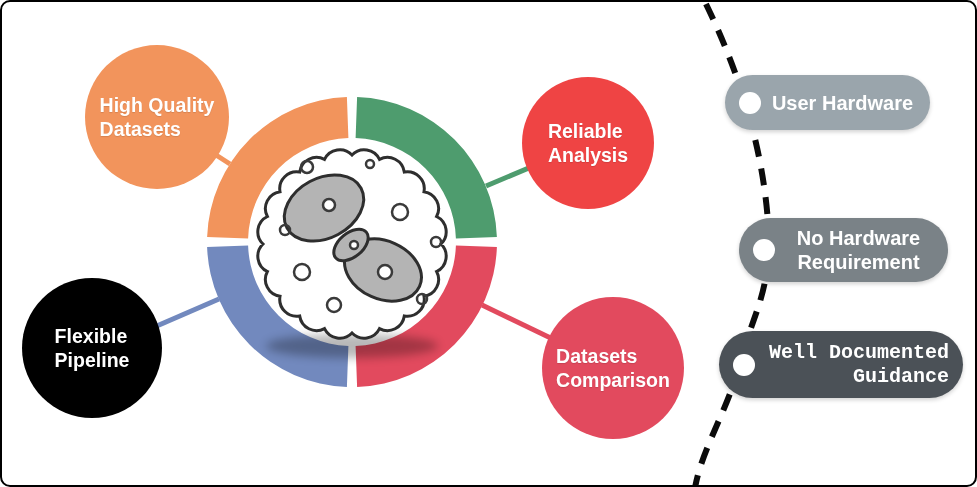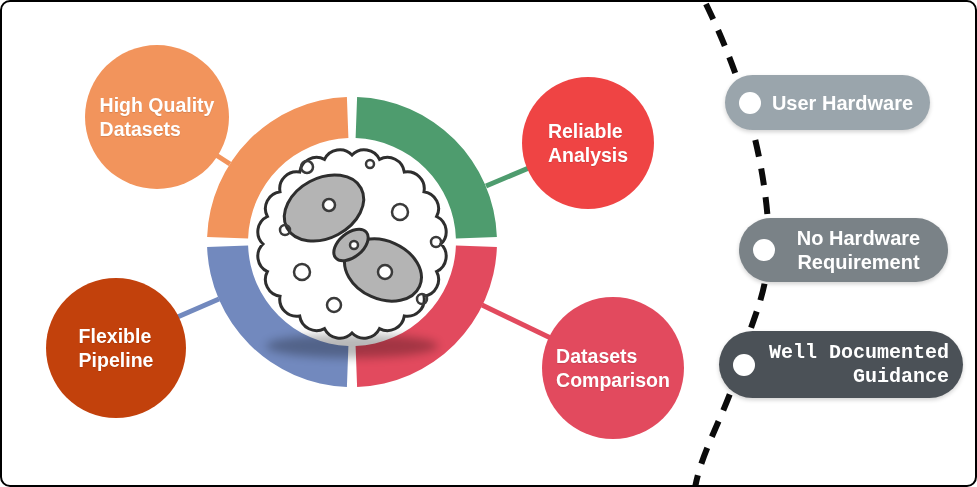--- a/index.html
+++ b/index.html
@@ -98,21 +98,21 @@
   <div class="node" style="left: 83px; top: 43px; width: 144px; height: 144px; background: rgb(242, 148, 92);">
     <span class="node-label">High Quality
 Datasets</span>
   </div>
 
   <div class="node" style="left: 520px; top: 75px; width: 132px; height: 132px; background: #ef4444;">
     <span class="node-label">Reliable
 Analysis</span>
   </div>
 
-  <div class="node" style="left: 44px; top: 276px; width: 140px; height: 140px; background: #c2410c;">
+  <div class="node" style="left: 20px; top: 276px; width: 140px; height: 140px; background: #000000;">
     <span class="node-label">Flexible
 Pipeline</span>
   </div>
 
   <div class="node" style="left: 540px; top: 295px; width: 142px; height: 142px; background: rgb(226, 74, 94);">
     <span class="node-label">Datasets
 Comparison</span>
   </div>
 
   <div class="pill" style="left: 723px; top: 73px; width: 205px; height: 55px; background: rgb(154, 165, 172);">

